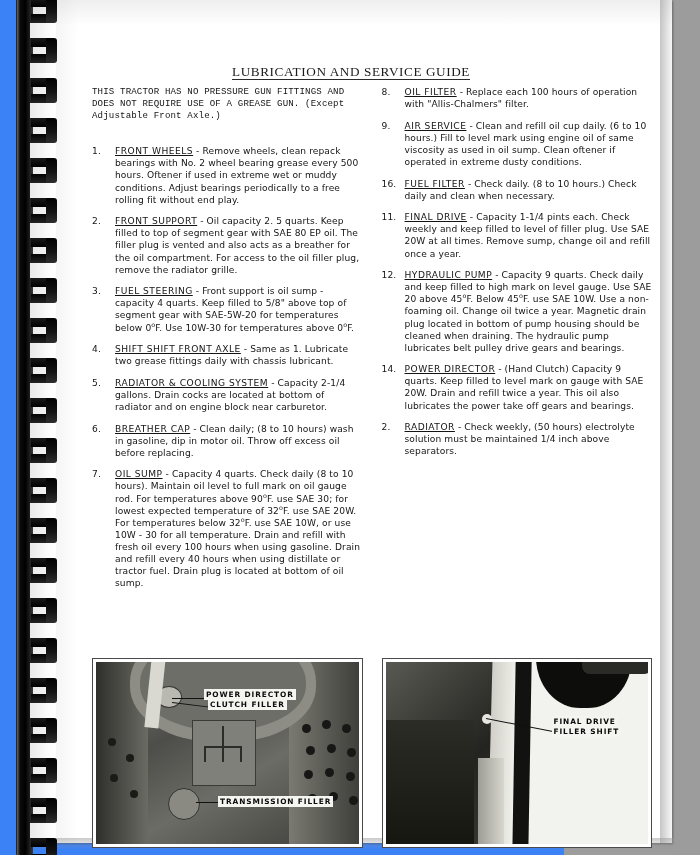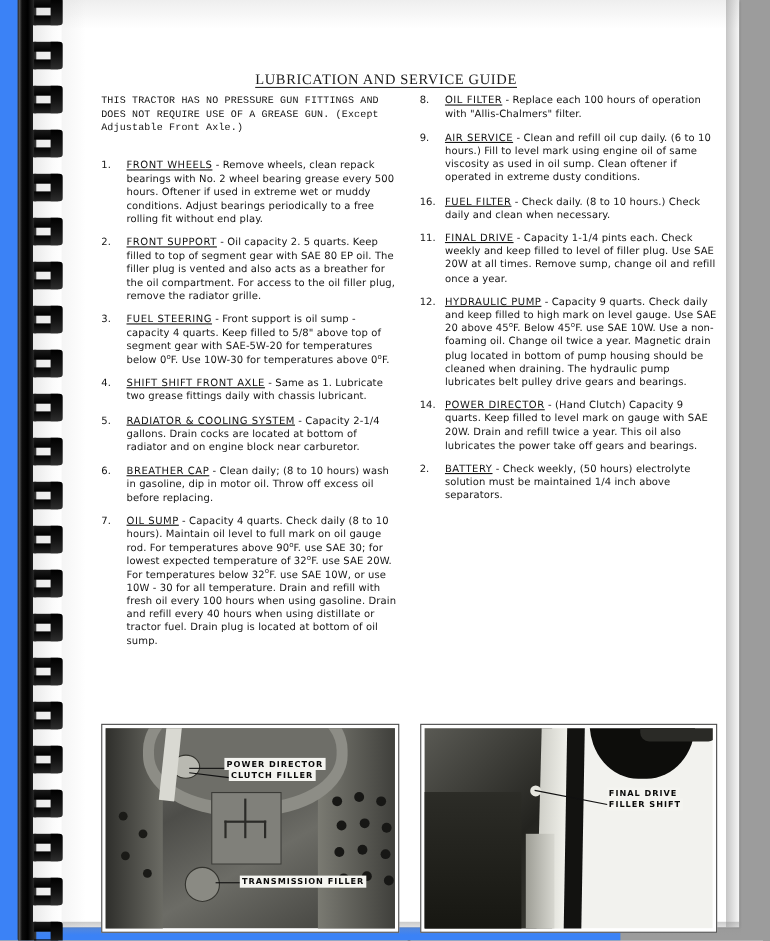--- a/index.html
+++ b/index.html
@@ -447,21 +447,21 @@
             <div class="entry">
               <div class="entry-num">12.</div>
               <div class="entry-body"><span class="entry-term">HYDRAULIC PUMP</span><span class="entry-text"> - Capacity 9 quarts. Check daily and keep filled to high mark on level gauge.  Use SAE 20 above 45<sup class="deg">o</sup>F.  Below 45<sup class="deg">o</sup>F. use SAE 10W.  Use a non-foaming oil.  Change oil twice a year.  Magnetic drain plug located in bottom of pump housing should be cleaned when draining.  The hydraulic pump lubricates belt pulley drive gears and bearings.</span></div>
             </div>
             <div class="entry">
               <div class="entry-num">14.</div>
               <div class="entry-body"><span class="entry-term">POWER DIRECTOR</span><span class="entry-text"> - (Hand Clutch)  Capacity 9 quarts.  Keep filled to level mark on gauge with SAE 20W.  Drain and refill twice a year.  This oil also lubricates the power take off gears and bearings.</span></div>
             </div>
             <div class="entry">
               <div class="entry-num">2.</div>
-              <div class="entry-body"><span class="entry-term">BATTERY</span><span class="entry-text"> - Check weekly, (50 hours) electrolyte solution must be maintained 1/4 inch above separators.</span></div>
+              <div class="entry-body"><span class="entry-term">RADIATOR</span><span class="entry-text"> - Check weekly, (50 hours) electrolyte solution must be maintained 1/4 inch above separators.</span></div>
             </div>
           </div>
       </div>
     </div>
 
     <div id="photos">
 
       <div class="photo-frame">
         <div class="photo-inner">
           <div class="ph-bg" style="background:

